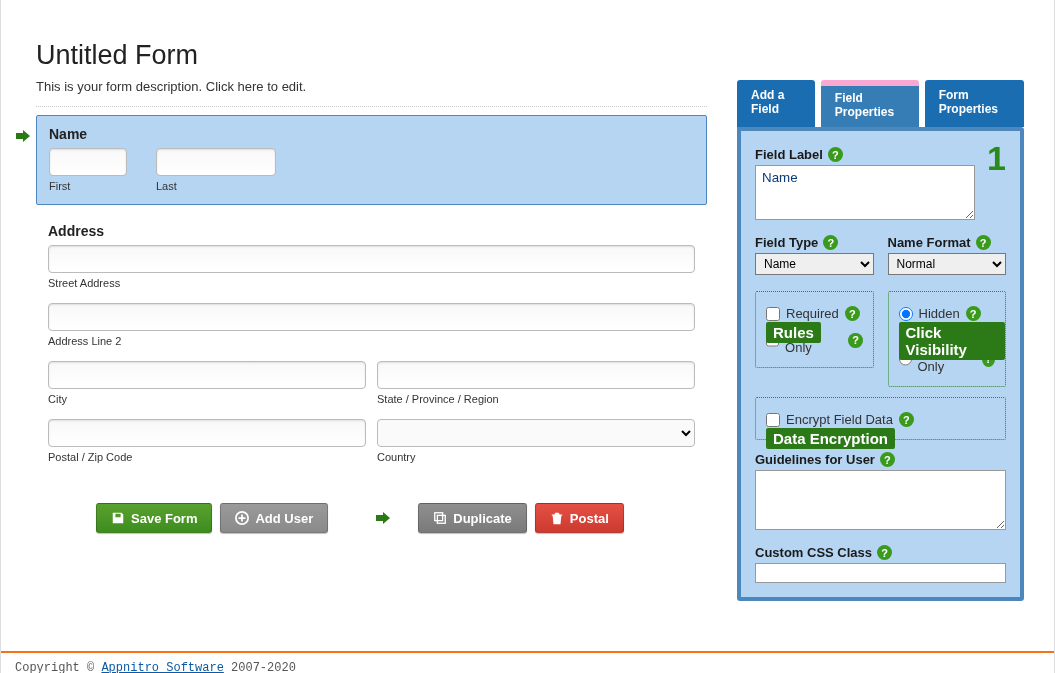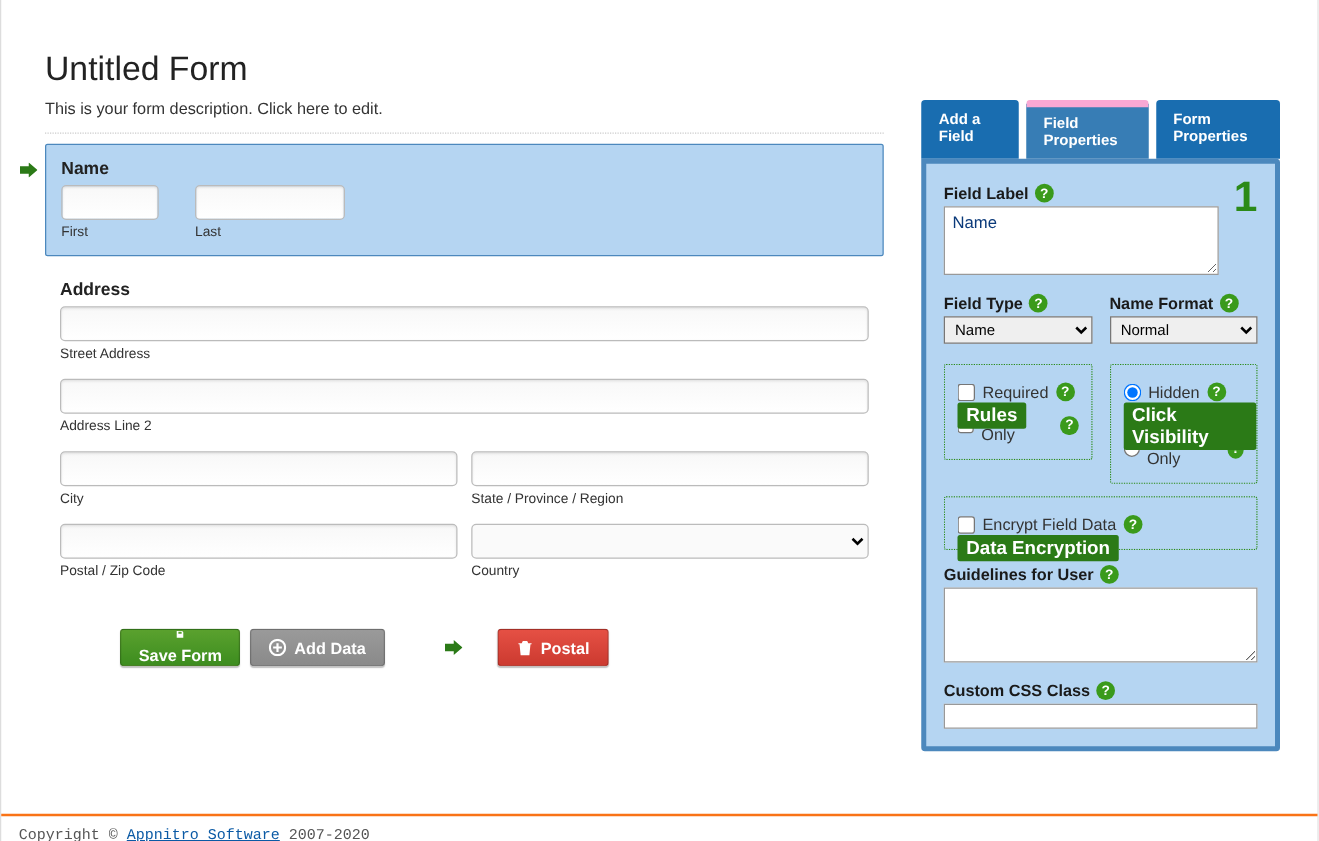--- a/index.html
+++ b/index.html
@@ -21,21 +21,21 @@
 .wide-input { width: 100%; height: 28px; border: 1px solid #bbb; border-radius: 4px; background: linear-gradient(#f8f8f8,#fff); padding: 4px 8px; box-shadow: inset 0 1px 2px rgba(0,0,0,.1); }
 .addr-row { margin-bottom: 14px; }
 .addr-split { display: flex; gap: 11px; }
 .addr-col { flex: 1; }
 .sel { width: 100%; height: 28px; border: 1px solid #bbb; border-radius: 4px; background: #fafafa; }
 .name-pair { display: flex; gap: 23px; }
 .name-col { }
 
 .btn-row { display: flex; gap: 8px; align-items: center; margin-top: 40px; padding-left: 60px; }
 .btn { display: inline-flex; align-items: center; gap: 6px; height: 30px; padding: 0 14px; border-radius: 3px; border: 1px solid rgba(0,0,0,.2); color: #fff; font-weight: bold; font-size: 13px; cursor: pointer; box-shadow: 0 1px 1px rgba(0,0,0,.25); }
-.btn-green { background: linear-gradient(#5aa12e,#3d8d1f); flex-direction: column; }
+.btn-green { background: linear-gradient(#5aa12e,#3d8d1f); }
 .btn-gray { background: linear-gradient(#9a9a9a,#8a8a8a); }
 .btn-gray2 { background: linear-gradient(#8f8f8f,#7a7a7a); }
 .btn-red { background: linear-gradient(#e55044,#cc3a30); }
 .btn svg { width: 14px; height: 14px; fill: #fff; }
 .arrow-sep { margin: 0 20px 0 40px; display:inline-flex; align-items:center; }
 
 
 .panel-wrap { }
 .tabs { display: flex; gap: 6px; }
 .tab { padding: 8px 14px; color: #fff; font-weight: bold; font-size: 12px; border-radius: 3px 3px 0 0; cursor: pointer; background: #196db0; }
@@ -124,27 +124,34 @@
           <svg viewBox="0 0 16 16">
               <path d="M2 2h10l2 2v10H2V2zm3 1v4h6V3H5zm1 7h4v3H6v-3z"></path>
             </svg>
           <span>Save Form</span>
         </button>
         <button class="btn btn-gray">
           <svg viewBox="0 0 16 16">
               <circle cx="8" cy="8" r="7" fill="none" stroke="#fff" stroke-width="2"></circle>
               <path d="M8 4v8M4 8h8" stroke="#fff" stroke-width="2"></path>
             </svg>
-          <span>Add Data</span>
+          <span>Add User</span>
         </button>
         <span class="arrow-sep">
           <svg width="14" height="12" viewBox="0 0 14 12">
               <path d="M0 3h7V0l7 6-7 6V9H0z" fill="#2b7a17"></path>
             </svg>
         </span>
+        <button class="btn btn-gray2">
+          <svg viewBox="0 0 16 16">
+              <rect x="2" y="2" width="9" height="9" fill="none" stroke="#fff" stroke-width="1.5"></rect>
+              <rect x="5" y="5" width="9" height="9" fill="none" stroke="#fff" stroke-width="1.5"></rect>
+            </svg>
+          <span>Duplicate</span>
+        </button>
         <button class="btn btn-red">
           <svg viewBox="0 0 16 16">
               <path d="M3 5h10l-1 10H4L3 5zm3-3h4l1 2H5l1-2zM2 4h12v1H2z"></path>
             </svg>
           <span>Postal</span>
         </button>
       </div>
     </div>
 
     <div class="right">

